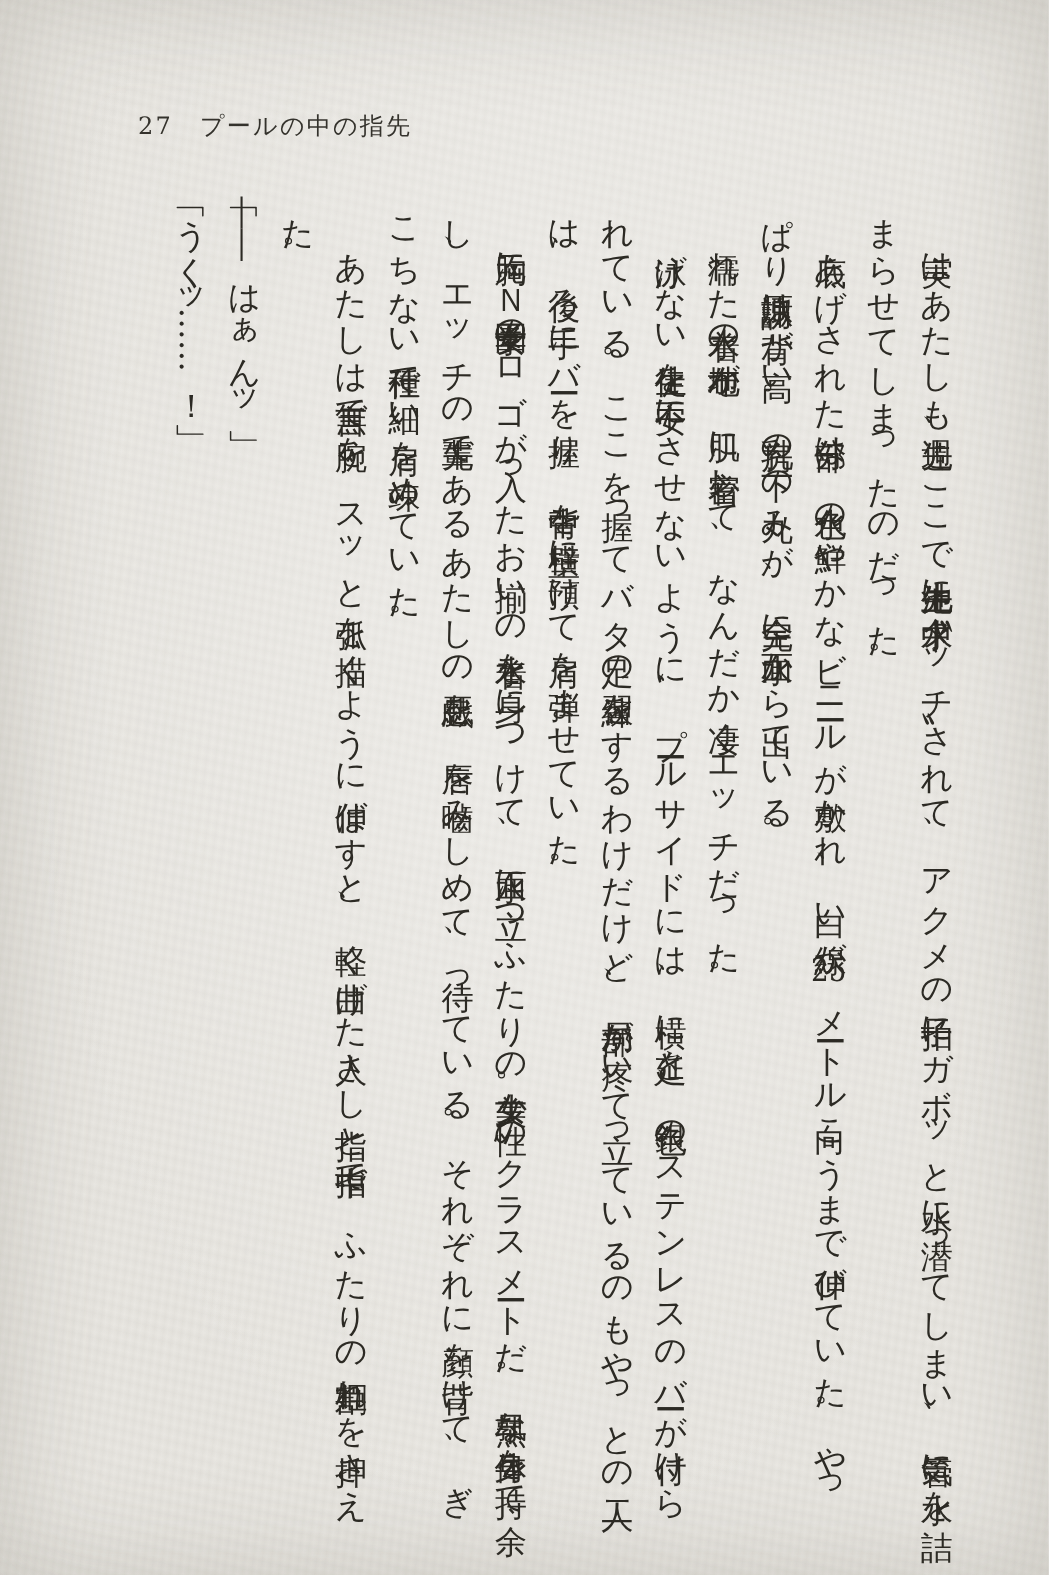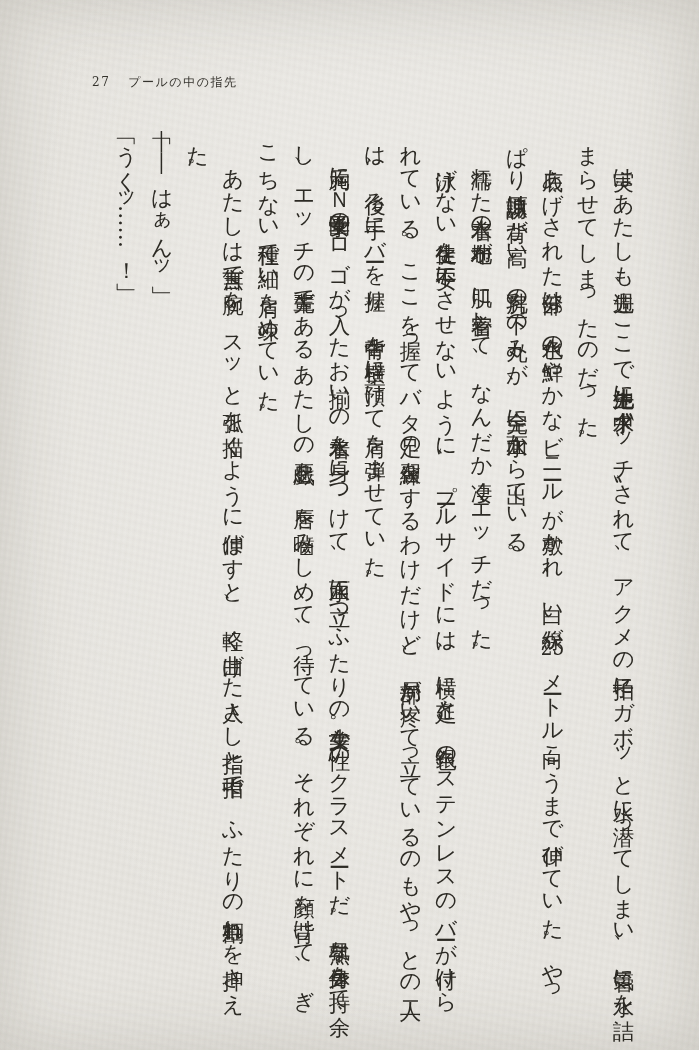--- a/index.html
+++ b/index.html
@@ -20,21 +20,21 @@
       radial-gradient(ellipse at 52% 38%, rgba(255,255,255,0.30), rgba(255,255,255,0) 72%),
       repeating-linear-gradient(97deg, rgba(120,115,100,0.045) 0px, rgba(120,115,100,0) 3px, rgba(120,115,100,0.035) 6px),
       repeating-linear-gradient(13deg, rgba(110,105,95,0.04) 0px, rgba(110,105,95,0) 4px, rgba(110,105,95,0.03) 8px),
       #e9e7e2;
     box-shadow: inset 0 0 70px rgba(110,104,90,0.22);
   }
   .running-header {
     position: absolute;
     top: 74px;
     left: 92px;
-    font-size: 12px;
+    font-size: 16px;
     color: #34322c;
     letter-spacing: 1.5px;
     white-space: nowrap;
   }
   .running-header .page-num {
     margin-right: 18px;
   }
   .text-block {
     position: absolute;
     top: 131px;

